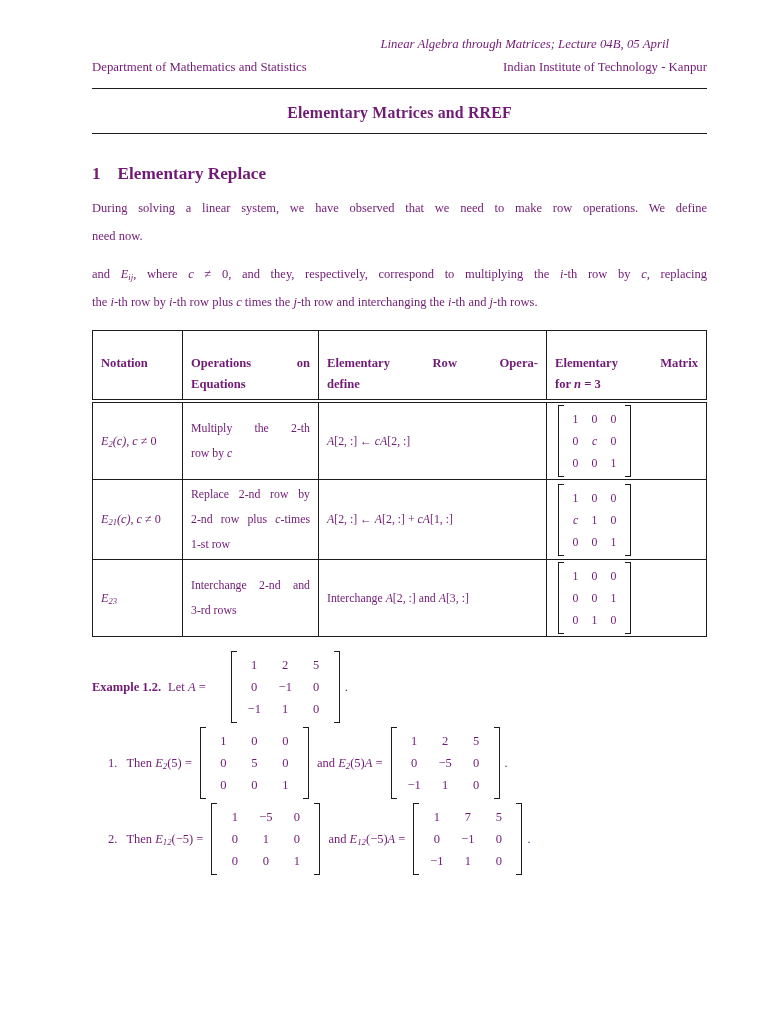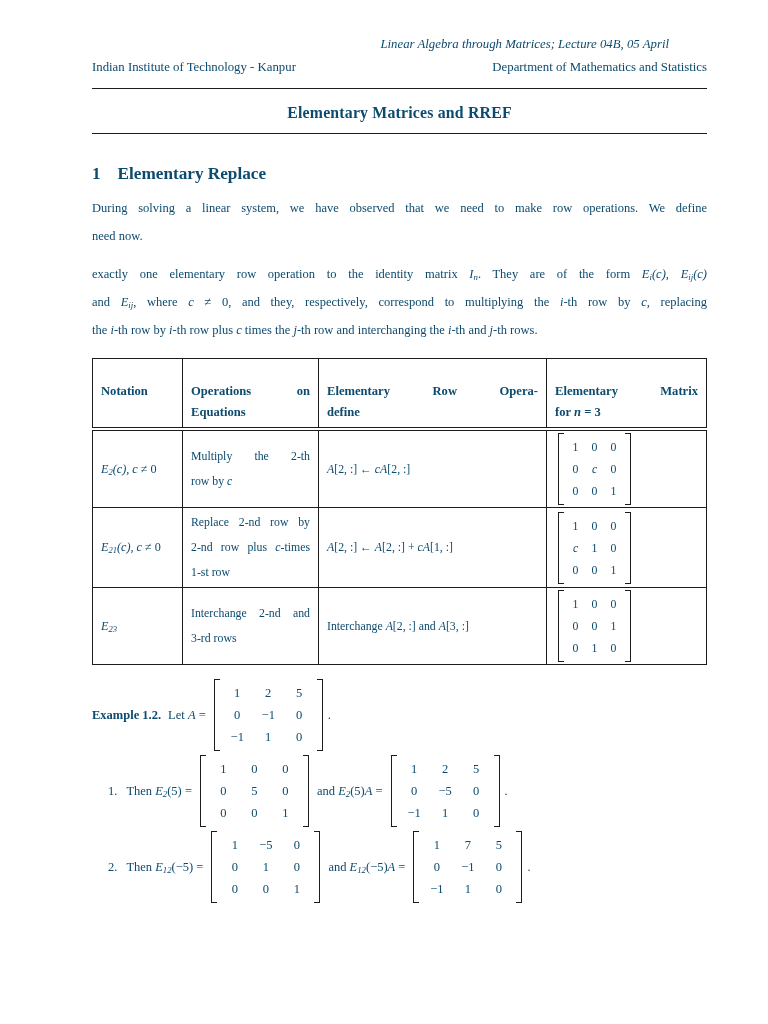--- a/index.html
+++ b/index.html
@@ -1,18 +1,18 @@
 <!DOCTYPE html>
 <html><head>
 <meta charset="utf-8">
 <style>
   html,body{margin:0;padding:0;background:#ffffff;}
   .page{
     width:768px;height:1024px;box-sizing:border-box;background:#fff;
-    color:#0c4a6e;font-family:"Liberation Serif","DejaVu Serif","DejaVu Sans",serif;
+    color:#701a75;font-family:"Liberation Serif","DejaVu Serif","DejaVu Sans",serif;
     font-size:12.5px;padding:36px 61px 0 92px;overflow:hidden;position:relative;border-radius:16px;
   }
   i{font-style:italic;}
   sub{font-size:.7em;vertical-align:-0.25em;line-height:0;}
   
   .rh-course{font-style:italic;text-align:right;padding-right:38px;font-size:12.8px;line-height:17px;}
   .rh-row{display:flex;justify-content:space-between;margin-top:6px;font-size:12.8px;line-height:17px;}
   .rule{border:none;border-top:1.3px solid #1c1c1c;margin:12px 0 0 0;}
   .rule.under-title{margin-top:10px;}
   .doc-title{text-align:center;font-weight:bold;font-size:15.8px;margin-top:14px;letter-spacing:.2px;line-height:20px;}
@@ -45,54 +45,53 @@
   .matrix{position:relative;display:inline-block;padding:3px 8px;margin:0 3px;vertical-align:middle;}
   .matrix::before,.matrix::after{content:"";position:absolute;top:0;bottom:0;width:5px;border:1.3px solid #1c1c1c;}
   .matrix::before{left:0;border-right:none;}
   .matrix::after{right:0;border-left:none;}
   .mx-row{display:flex;justify-content:center;}
   .mx-cell{min-width:15px;text-align:center;line-height:22px;padding:0 2px;}
   .wide .mx-cell{min-width:27px;line-height:22px;}
   
   .example{margin-top:14px;display:flex;align-items:center;}
   .ex-label{font-weight:bold;margin-right:7px;}
-  .ex-lead{margin-right:5px;}
+  .ex-lead{margin-right:22px;}
   .item{display:flex;align-items:center;margin-top:4px;padding-left:16px;}
   .item .num{margin-right:9px;}
   .item .pre{margin-right:5px;}
   .item .mid{margin:0 5px;}
   .tail{margin-left:2px;}
 </style>
 </head>
 <body>
 
 <div class="page">
 
   <div class="rh-course">Linear Algebra through Matrices; Lecture 04B, 05 April</div>
   <div class="rh-row">
+    <span>Department of Mathematics and Statistics</span>
     <span>Indian Institute of Technology - Kanpur</span>
-    <span>Department of Mathematics and Statistics</span>
   </div>
   <hr class="rule">
 
   <div class="doc-title">Elementary Matrices and RREF</div>
   <hr class="rule under-title">
 
   <div class="section">
     <span class="sec-num">1</span>
     <span>Elementary Replace</span>
   </div>
 
   <div class="para">
     <span class="jline">During solving a linear system, we have observed that we need to make row operations. We define</span>
     <span class="lline">need now.</span>
   </div>
 
   <div class="def">
-    <span class="jline">exactly one elementary row operation to the identity matrix <i>I<sub>n</sub></i>. They are of the form <i>E<sub>i</sub>(c)</i>, <i>E<sub>ij</sub>(c)</i></span>
     <span class="jline">and <i>E<sub>ij</sub></i>, where <i>c</i> ≠ 0, and they, respectively, correspond to multiplying the <i>i</i>-th row by <i>c</i>, replacing</span>
     <span class="lline">the <i>i</i>-th row by <i>i</i>-th row plus <i>c</i> times the <i>j</i>-th row and interchanging the <i>i</i>-th and <i>j</i>-th rows.</span>
   </div>
 
   <table class="ops">
     <colgroup>
         <col class="c1">
         <col class="c2">
         <col class="c3">
         <col class="c4">

